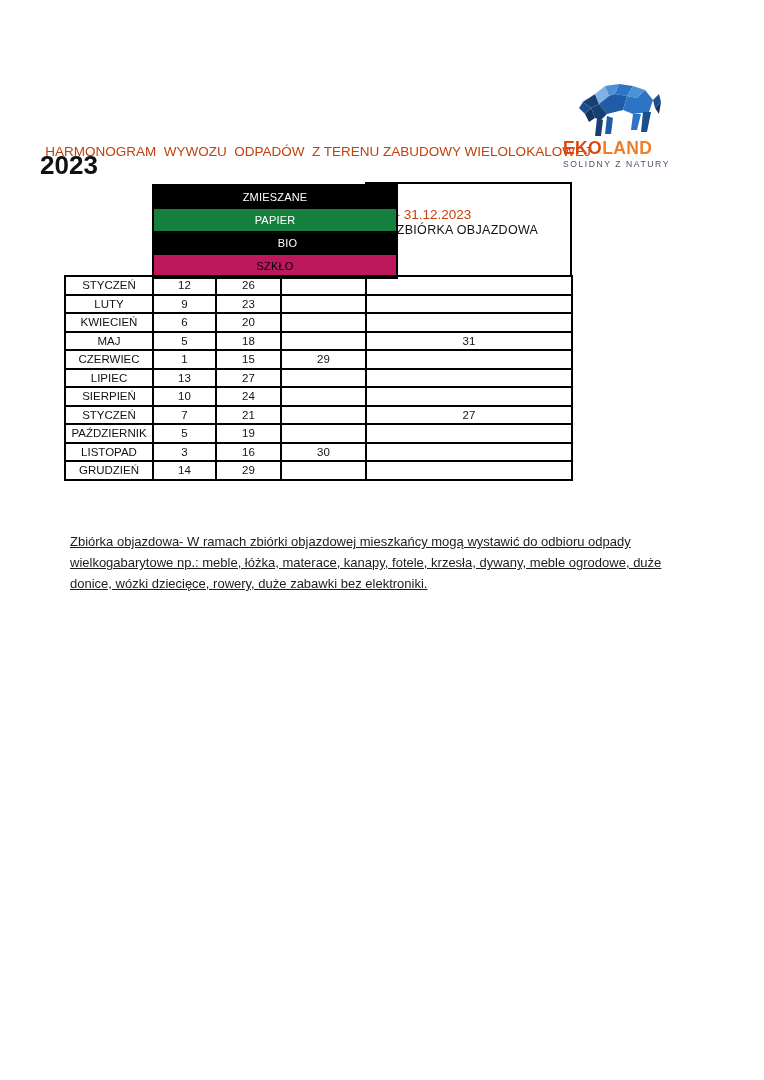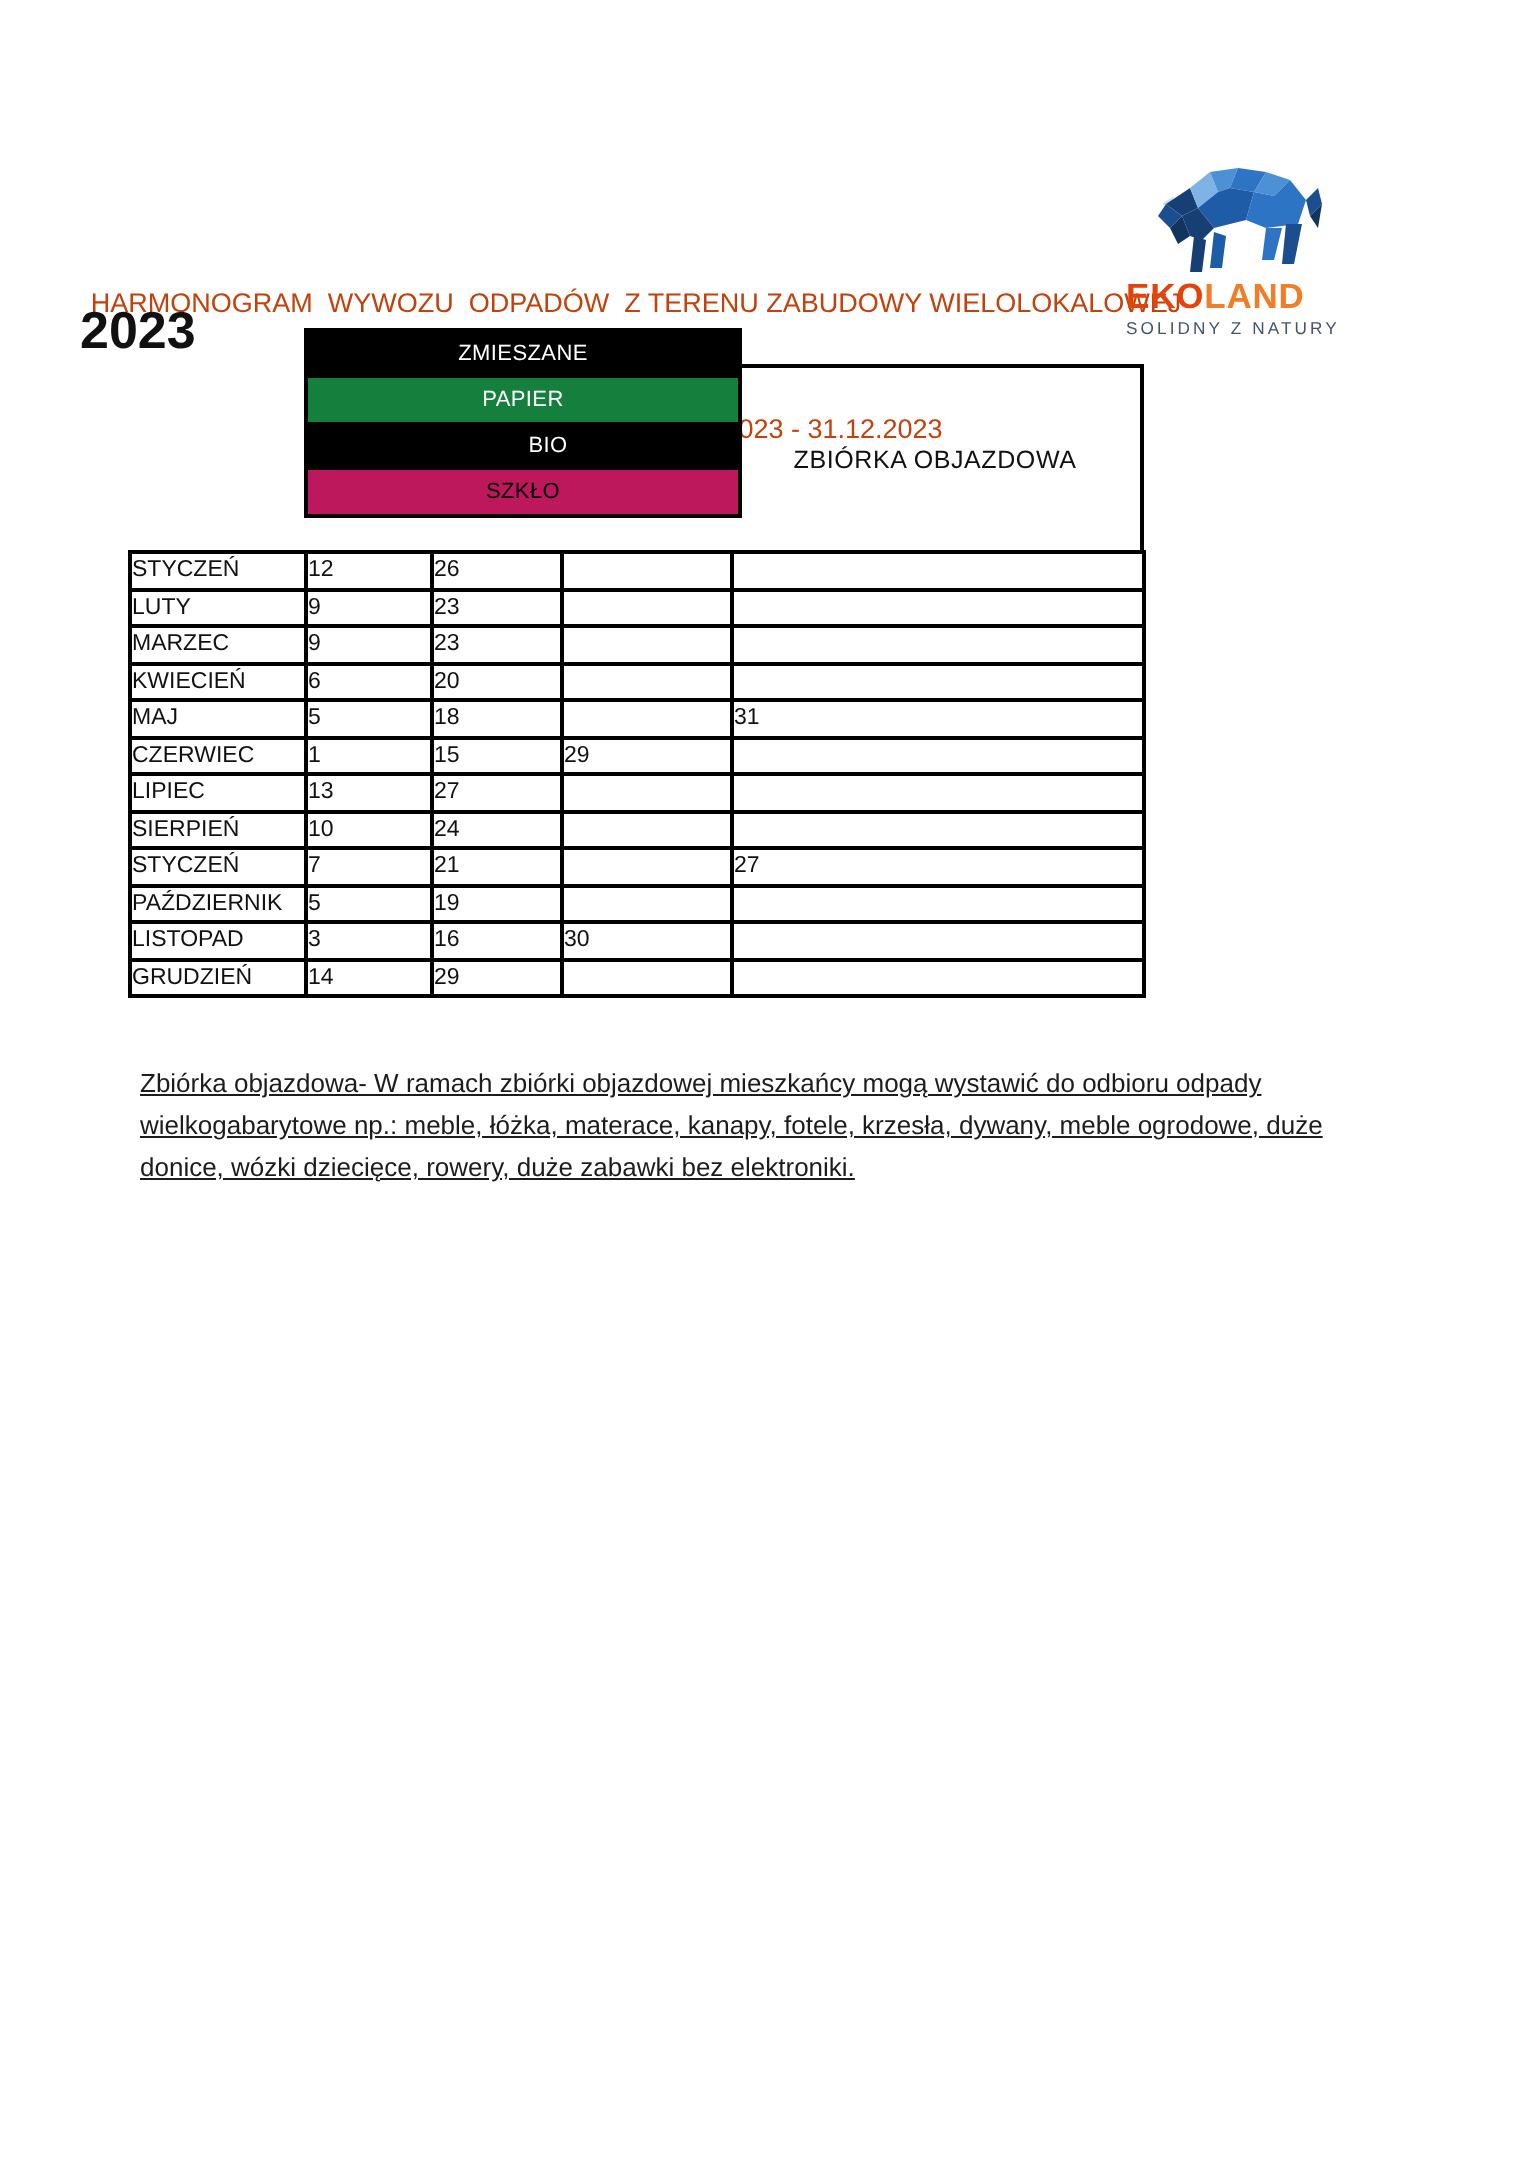--- a/index.html
+++ b/index.html
@@ -22,21 +22,21 @@
   .brand .eko  { color:#e2440c; }
   .brand .land { color:#f07e26; }
   .tagline { font-size:8.6px; letter-spacing:1.55px; color:#44546a; margin-top:2px; }
   
   .year {
     position:absolute; left:40px; top:150px; width:556px;
     text-align:left; font-size:26px; font-weight:bold; color:#111;
   }
   
   .waste-types {
-    position:absolute; left:152px; top:164px; width:219px; height:95px;
+    position:absolute; left:152px; top:184px; width:246px; height:95px;
     border:2px solid #000; display:flex; flex-direction:column;justify-content:space-between;
   }
   .waste-row {
     flex:1; display:flex; align-items:center; justify-content:center;
     font-size:11px; letter-spacing:0.2px; border-bottom:1px solid #000;
   }
   .waste-row:last-child { border-bottom:none; }
   
   .roaming-cell {
     position:absolute; left:365px; top:182px; width:207px; height:95px;
@@ -44,21 +44,21 @@
     display:flex; align-items:center; justify-content:center;
     font-size:12.5px; color:#111; letter-spacing:0.3px;
   }
   
   table.schedule {
     position:absolute; left:64px; top:275px;
     border-collapse:collapse; table-layout:fixed;
   }
   table.schedule td {
     border:2px solid #000; height:18.5px; padding:0;
-    text-align:left; vertical-align:middle;
+    text-align:center; vertical-align:middle;
     font-size:11.5px; color:#111;
   }
   
   .footer-note {
     position:absolute; left:70px; top:531px; width:625px;
     text-align:left; font-size:13px; line-height:21px; color:#1c1c1c;text-decoration:underline;
   }
 </style>
 </head>
 <body>
@@ -122,27 +122,20 @@
           <td></td>
         </tr>
         <tr>
           <td>LUTY</td>
           <td>9</td>
           <td>23</td>
           <td></td>
           <td></td>
         </tr>
         <tr>
-          <td>MARZEC</td>
-          <td>9</td>
-          <td>23</td>
-          <td></td>
-          <td></td>
-        </tr>
-        <tr>
           <td>KWIECIEŃ</td>
           <td>6</td>
           <td>20</td>
           <td></td>
           <td></td>
         </tr>
         <tr>
           <td>MAJ</td>
           <td>5</td>
           <td>18</td>

